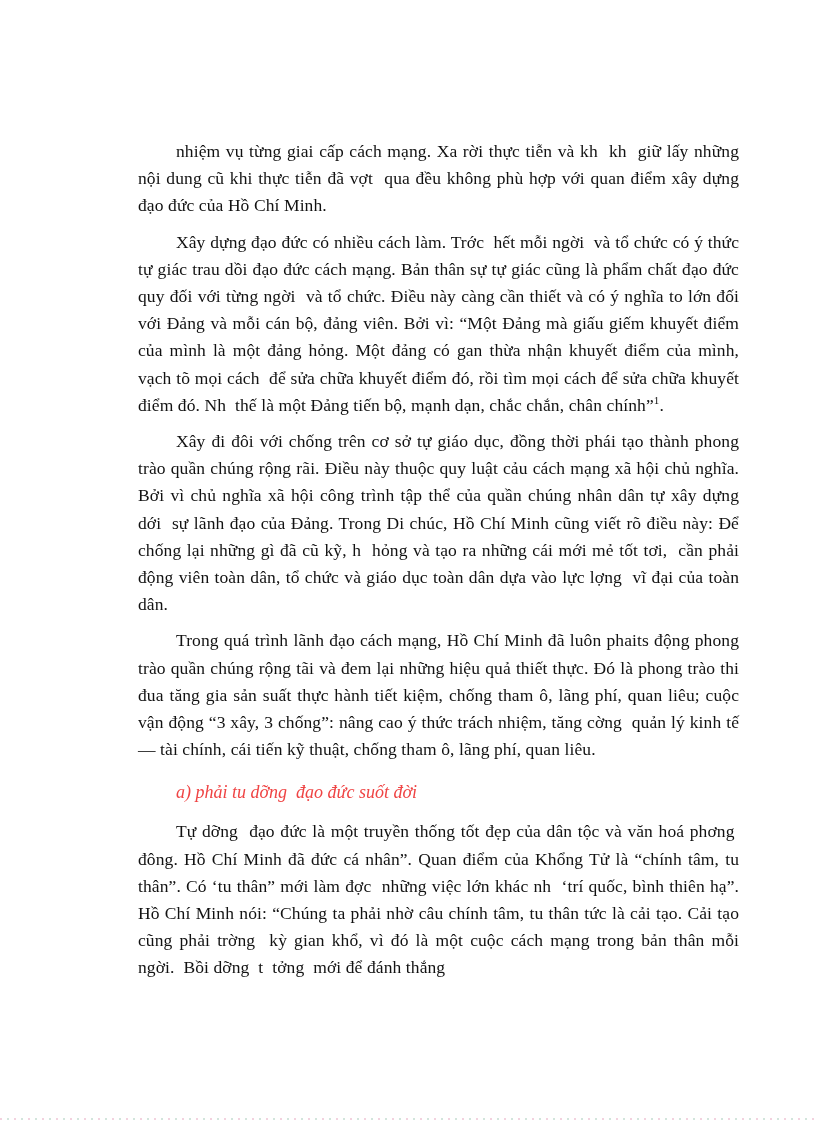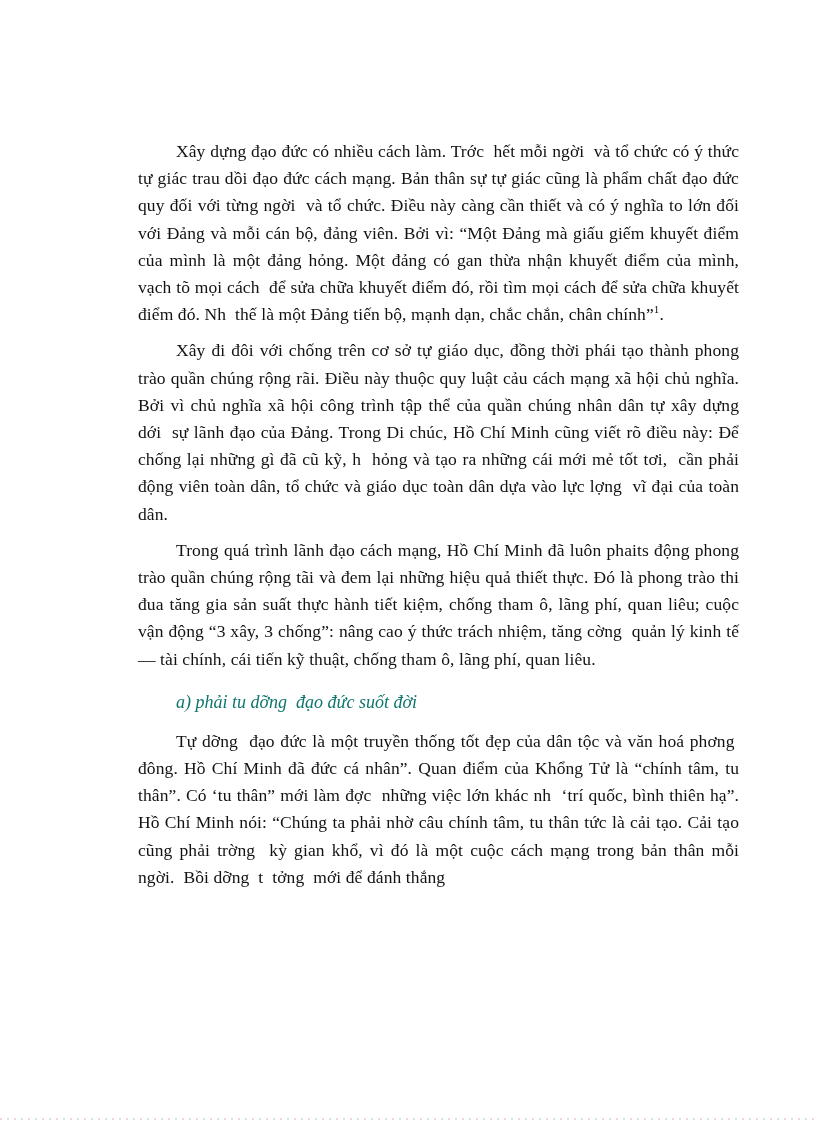--- a/index.html
+++ b/index.html
@@ -35,21 +35,21 @@
     font-size: 11px;
     line-height: 0;
     vertical-align: super;
   }
   .section-heading {
     margin: 16px 0 12px 0;
     text-indent: 38px;
     font-style: italic;
     font-size: 18px;
     line-height: 27px;
-    color: #0f766e;
+    color: #ef4444;
     text-align: left;
   }
   .bottom-dotted-line {
     position: absolute;
     left: 0;
     right: 0;
     bottom: 3px;
     height: 2px;
     background: repeating-linear-gradient(
       90deg,
@@ -61,20 +61,21 @@
     opacity: 0.75;
   }
 </style>
 </head>
 <body>
 
 <div class="page">
 
   <div class="text-block">
 
+    <p class="body-par">nhiệm vụ từng giai cấp cách mạng. Xa rời thực tiễn và kh&nbsp; kh&nbsp; giữ lấy những nội dung cũ khi thực tiễn đã vợt&nbsp; qua đều không phù hợp với quan điểm xây dựng đạo đức của Hồ Chí Minh.</p>
 
     <p class="body-par"><span>Xây dựng đạo đức có nhiều cách làm. Trớc&nbsp; hết mỗi ngời&nbsp; và tổ chức có ý thức tự giác trau dồi đạo đức cách mạng. Bản thân sự tự giác cũng là phẩm chất đạo đức quy đối với từng ngời&nbsp; và tổ chức. Điều này càng cần thiết và có ý nghĩa to lớn đối với Đảng và mỗi cán bộ, đảng viên. Bởi vì: “Một Đảng mà giấu giếm khuyết điểm của mình là một đảng hỏng. Một đảng có gan thừa nhận khuyết điểm của mình, vạch tõ mọi cách&nbsp; để sửa chữa khuyết điểm đó, rồi tìm mọi cách để sửa chữa khuyết điểm đó. Nh&nbsp; thế là một Đảng tiến bộ, mạnh dạn, chắc chắn, chân chính”</span><sup>1</sup><span>.</span></p>
 
     <p class="body-par">Xây đi đôi với chống trên cơ sở tự giáo dục, đồng thời phái tạo thành phong trào quần chúng rộng rãi. Điều này thuộc quy luật cảu cách mạng xã hội chủ nghĩa. Bởi vì chủ nghĩa xã hội công trình tập thể của quần chúng nhân dân tự xây dựng dới&nbsp; sự lãnh đạo của Đảng. Trong Di chúc, Hồ Chí Minh cũng viết rõ điều này: Để chống lại những gì đã cũ kỹ, h&nbsp; hỏng và tạo ra những cái mới mẻ tốt tơi,&nbsp; cần phải động viên toàn dân, tổ chức và giáo dục toàn dân dựa vào lực lợng&nbsp; vĩ đại của toàn dân.</p>
 
     <p class="body-par">Trong quá trình lãnh đạo cách mạng, Hồ Chí Minh đã luôn phaits động phong trào quần chúng rộng tãi và đem lại những hiệu quả thiết thực. Đó là phong trào thi đua tăng gia sản suất thực hành tiết kiệm, chống tham ô, lãng phí, quan liêu; cuộc vận động “3 xây, 3 chống”: nâng cao ý thức trách nhiệm, tăng cờng&nbsp; quản lý kinh tế — tài chính, cái tiến kỹ thuật, chống tham ô, lãng phí, quan liêu.</p>
 
     <p class="section-heading">a) phải tu dỡng&nbsp; đạo đức suốt đời</p>
 
     <p class="body-par">Tự dỡng&nbsp; đạo đức là một truyền thống tốt đẹp của dân tộc và văn hoá phơng&nbsp; đông. Hồ Chí Minh đã đức cá nhân”. Quan điểm của Khổng Tử là “chính tâm, tu thân”. Có ‘tu thân” mới làm đợc&nbsp; những việc lớn khác nh&nbsp; ‘trí quốc, bình thiên hạ”. Hồ Chí Minh nói: “Chúng ta phải nhờ câu chính tâm, tu thân tức là cải tạo. Cải tạo cũng phải trờng&nbsp; kỳ gian khổ, vì đó là một cuộc cách mạng trong bản thân mỗi ngời.&nbsp; Bồi dỡng&nbsp; t&nbsp; tởng&nbsp; mới để đánh thắng</p>

